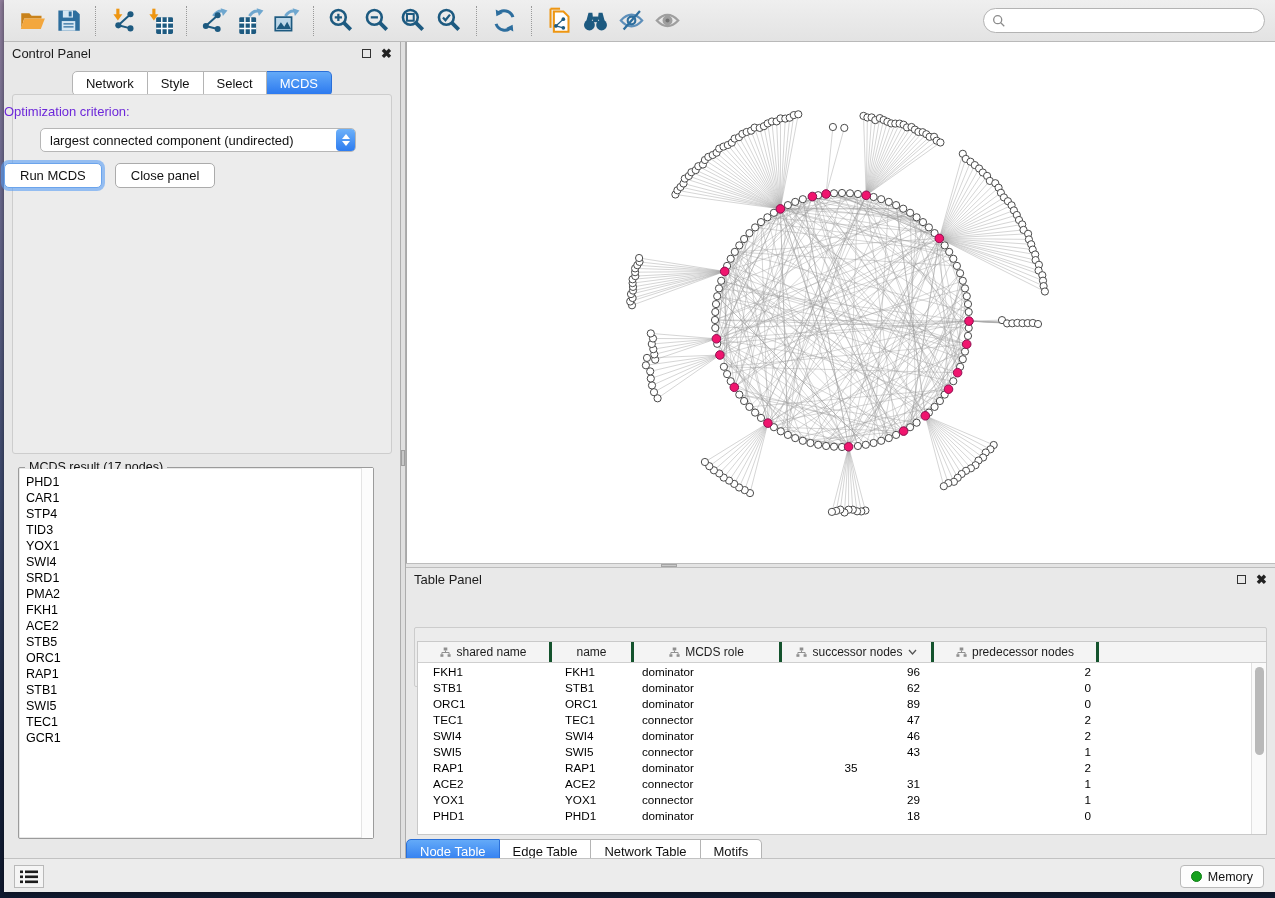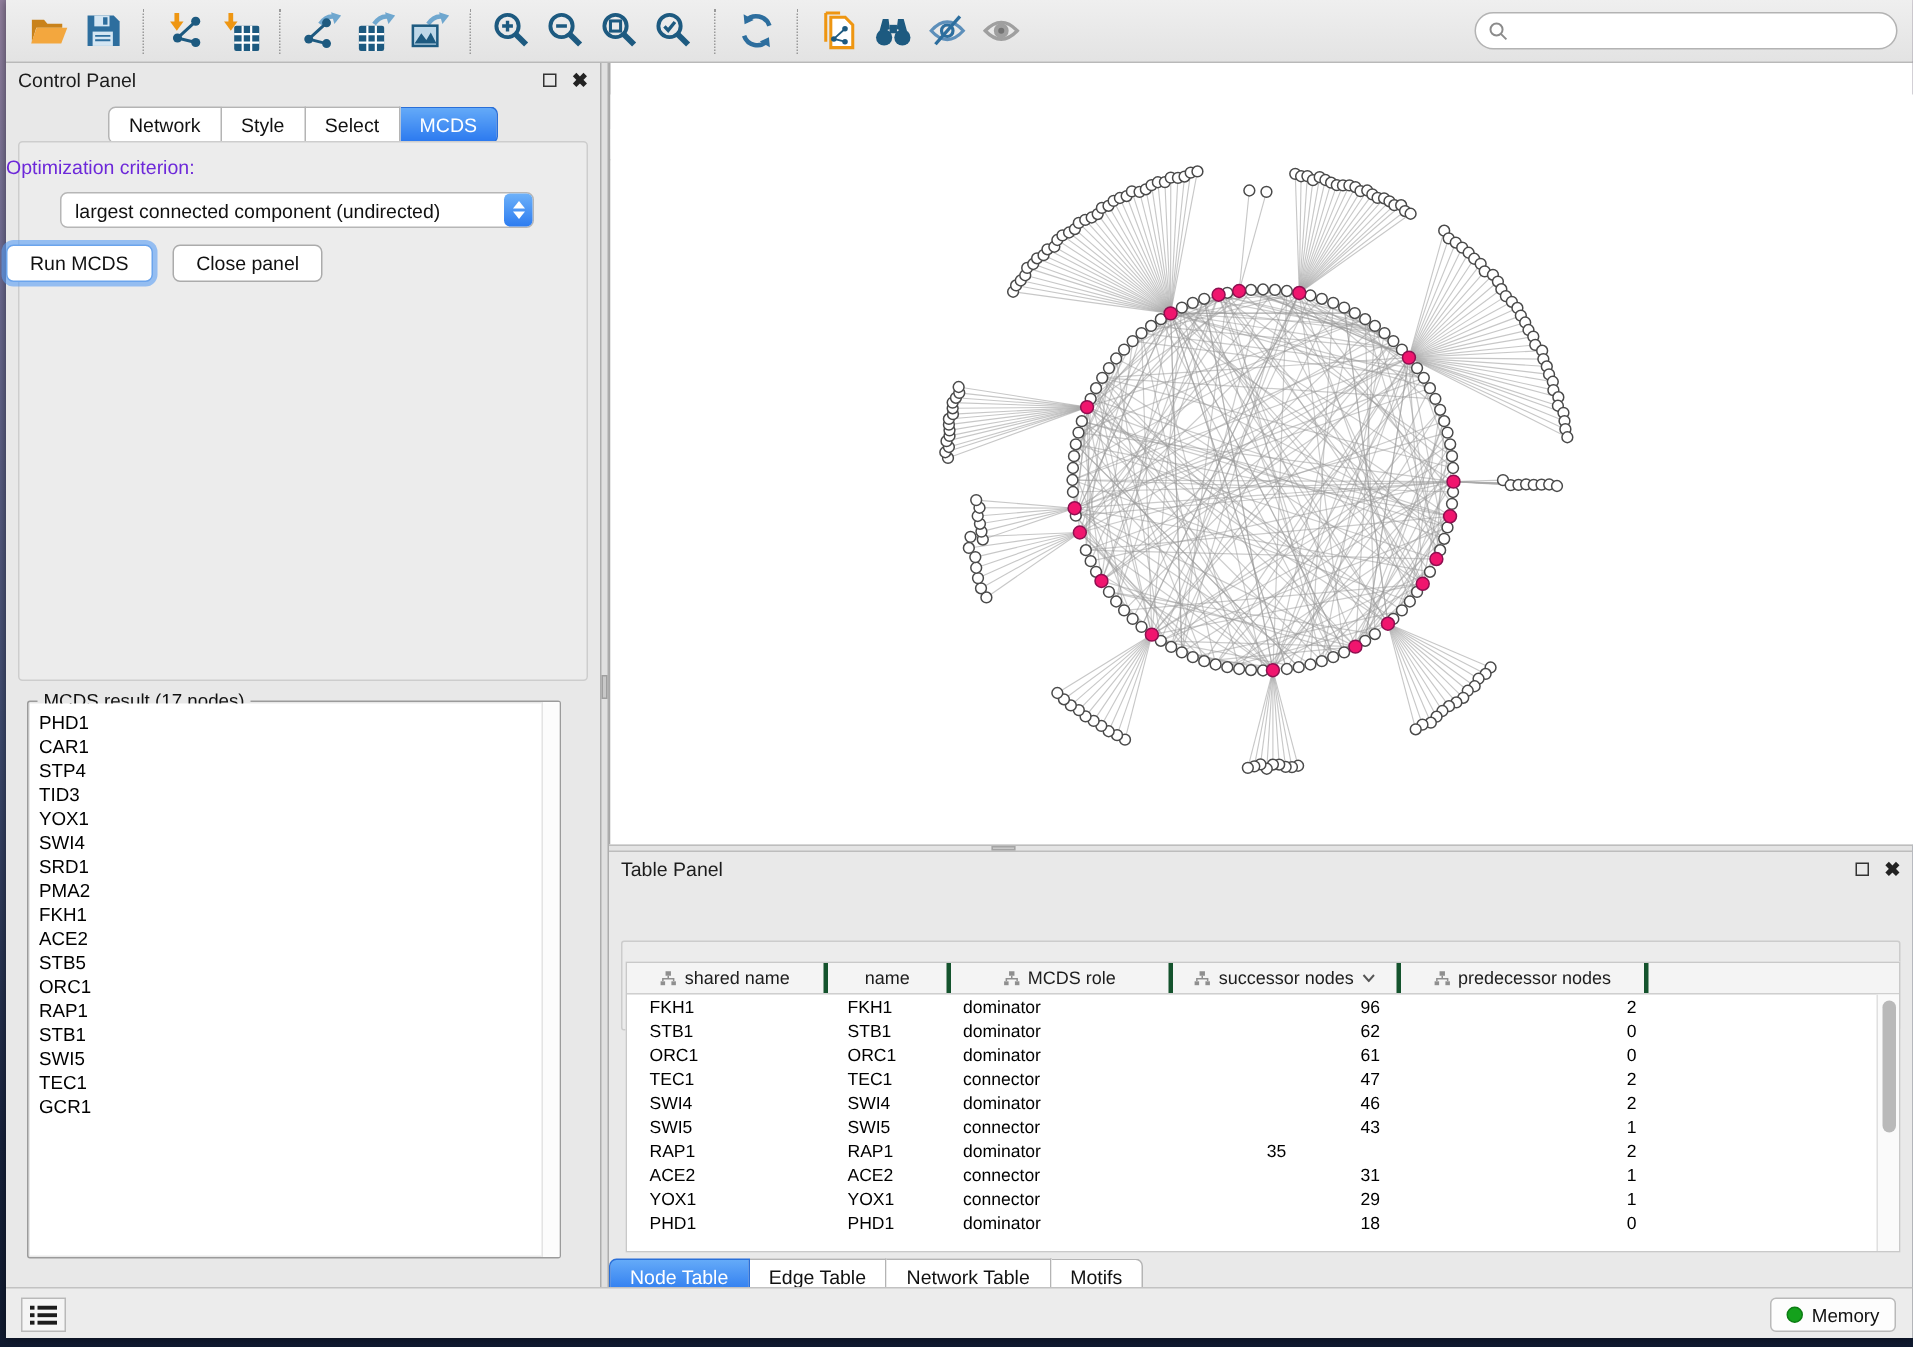--- a/index.html
+++ b/index.html
@@ -1159,21 +1159,21 @@
               <div class="td" style="width: 134px; flex: 0 0 134px; padding-left: 15px;">STB1</div>
               <div class="td" style="width: 82px; flex: 0 0 82px; padding-left: 13px;">STB1</div>
               <div class="td" style="width: 148px; flex: 0 0 148px; padding-left: 8px;">dominator</div>
               <div class="td" style="width: 152px; flex: 0 0 152px; text-align: right; padding-right: 14px;">62</div>
               <div class="td" style="width: 165px; flex: 0 0 165px; text-align: right; padding-right: 8px;">0</div>
             </div>
             <div class="tr">
               <div class="td" style="width: 134px; flex: 0 0 134px; padding-left: 15px;">ORC1</div>
               <div class="td" style="width: 82px; flex: 0 0 82px; padding-left: 13px;">ORC1</div>
               <div class="td" style="width: 148px; flex: 0 0 148px; padding-left: 8px;">dominator</div>
-              <div class="td" style="width: 152px; flex: 0 0 152px; text-align: right; padding-right: 14px;">61</div>
+              <div class="td" style="width: 152px; flex: 0 0 152px; text-align: right; padding-right: 14px;">89</div>
               <div class="td" style="width: 165px; flex: 0 0 165px; text-align: right; padding-right: 8px;">0</div>
             </div>
             <div class="tr">
               <div class="td" style="width: 134px; flex: 0 0 134px; padding-left: 15px;">TEC1</div>
               <div class="td" style="width: 82px; flex: 0 0 82px; padding-left: 13px;">TEC1</div>
               <div class="td" style="width: 148px; flex: 0 0 148px; padding-left: 8px;">connector</div>
               <div class="td" style="width: 152px; flex: 0 0 152px; text-align: right; padding-right: 14px;">47</div>
               <div class="td" style="width: 165px; flex: 0 0 165px; text-align: right; padding-right: 8px;">2</div>
             </div>
             <div class="tr">

